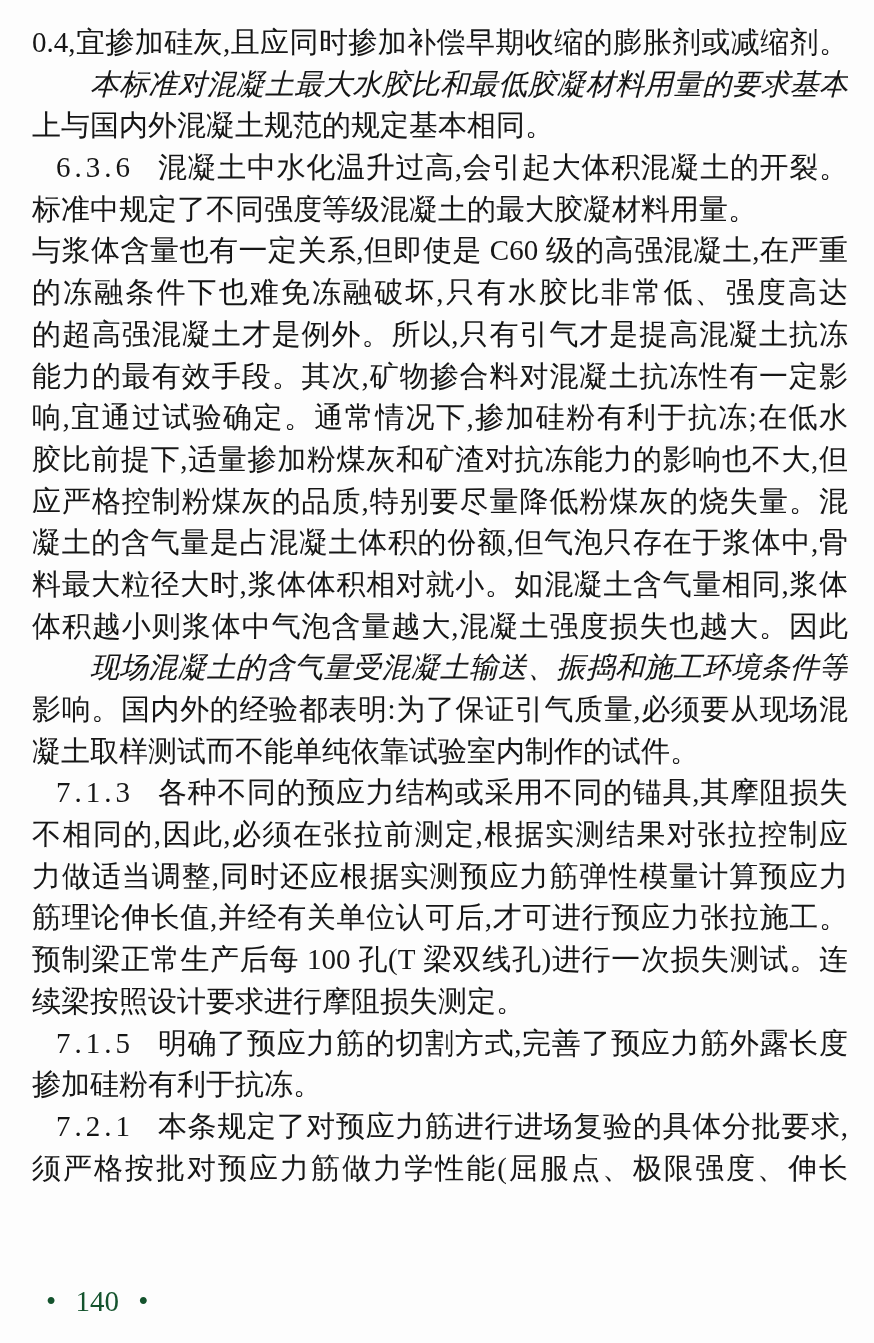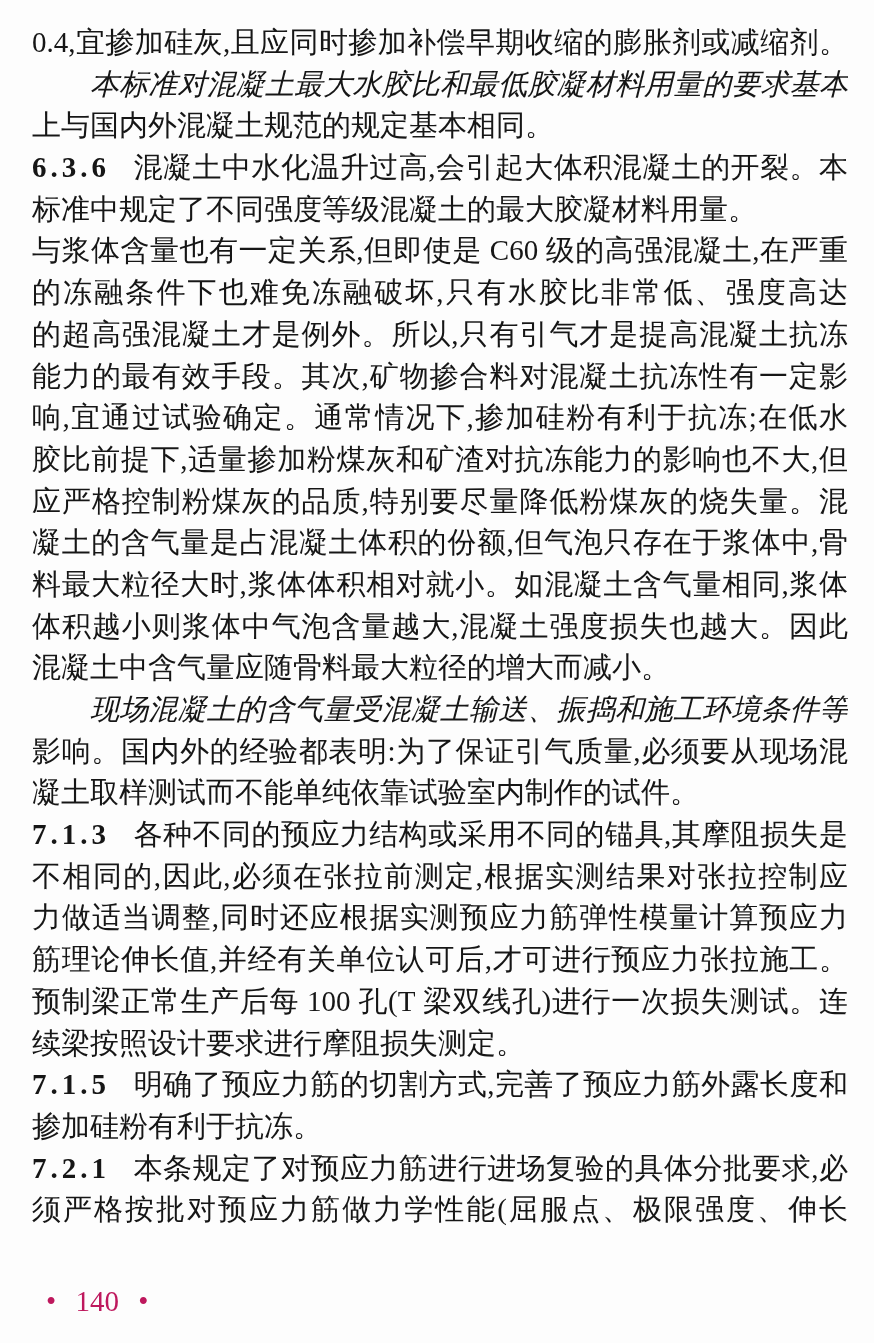--- a/index.html
+++ b/index.html
@@ -36,33 +36,34 @@
     white-space: normal;
   }
   .line.lastline {
     text-align-last: left;
   }
   .line.indent {
     text-indent: 2em;
     font-style: italic;
   }
   .num {
-    font-weight: bold;
+    font-weight: normal;
     letter-spacing: 4px;
     margin-right: 0.8em;
+    margin-left: 24px;
   }
   .footer {
     position: absolute;
     left: 46px;
     top: 1280px;
     height: 42px;
     line-height: 42px;
     font-size: 29px;
     word-spacing: 12px;
-    color: #be185d;
+    color: #14532d;
   }
 </style>
 </head>
 <body>
 
 <div class="page">
   <div class="content">
       <div class="line"><span>0.4,宜掺加硅灰,且应同时掺加补偿早期收缩的膨胀剂或减缩剂。</span></div>
       <div class="line indent"><span>本标准对混凝土最大水胶比和最低胶凝材料用量的要求基本</span></div>
       <div class="line lastline"><span>上与国内外混凝土规范的规定基本相同。</span></div>
@@ -71,21 +72,20 @@
       <div class="line"><span>与浆体含量也有一定关系,但即使是 C60 级的高强混凝土,在严重</span></div>
       <div class="line"><span>的冻融条件下也难免冻融破坏,只有水胶比非常低、强度高达 C80</span></div>
       <div class="line"><span>的超高强混凝土才是例外。所以,只有引气才是提高混凝土抗冻</span></div>
       <div class="line"><span>能力的最有效手段。其次,矿物掺合料对混凝土抗冻性有一定影</span></div>
       <div class="line"><span>响,宜通过试验确定。通常情况下,掺加硅粉有利于抗冻;在低水</span></div>
       <div class="line"><span>胶比前提下,适量掺加粉煤灰和矿渣对抗冻能力的影响也不大,但</span></div>
       <div class="line"><span>应严格控制粉煤灰的品质,特别要尽量降低粉煤灰的烧失量。混</span></div>
       <div class="line"><span>凝土的含气量是占混凝土体积的份额,但气泡只存在于浆体中,骨</span></div>
       <div class="line"><span>料最大粒径大时,浆体体积相对就小。如混凝土含气量相同,浆体</span></div>
       <div class="line"><span>体积越小则浆体中气泡含量越大,混凝土强度损失也越大。因此</span></div>
-      <div class="line lastline"><span>混凝土中含气量应随骨料最大粒径的增大而减小。</span></div>
       <div class="line indent"><span>现场混凝土的含气量受混凝土输送、振捣和施工环境条件等</span></div>
       <div class="line"><span>影响。国内外的经验都表明:为了保证引气质量,必须要从现场混</span></div>
       <div class="line lastline"><span>凝土取样测试而不能单纯依靠试验室内制作的试件。</span></div>
       <div class="line"><b class="num">7.1.3</b><span>各种不同的预应力结构或采用不同的锚具,其摩阻损失是</span></div>
       <div class="line"><span>不相同的,因此,必须在张拉前测定,根据实测结果对张拉控制应</span></div>
       <div class="line"><span>力做适当调整,同时还应根据实测预应力筋弹性模量计算预应力</span></div>
       <div class="line"><span>筋理论伸长值,并经有关单位认可后,才可进行预应力张拉施工。</span></div>
       <div class="line"><span>预制梁正常生产后每 100 孔(T 梁双线孔)进行一次损失测试。连</span></div>
       <div class="line lastline"><span>续梁按照设计要求进行摩阻损失测定。</span></div>
       <div class="line"><b class="num">7.1.5</b><span>明确了预应力筋的切割方式,完善了预应力筋外露长度和</span></div>

